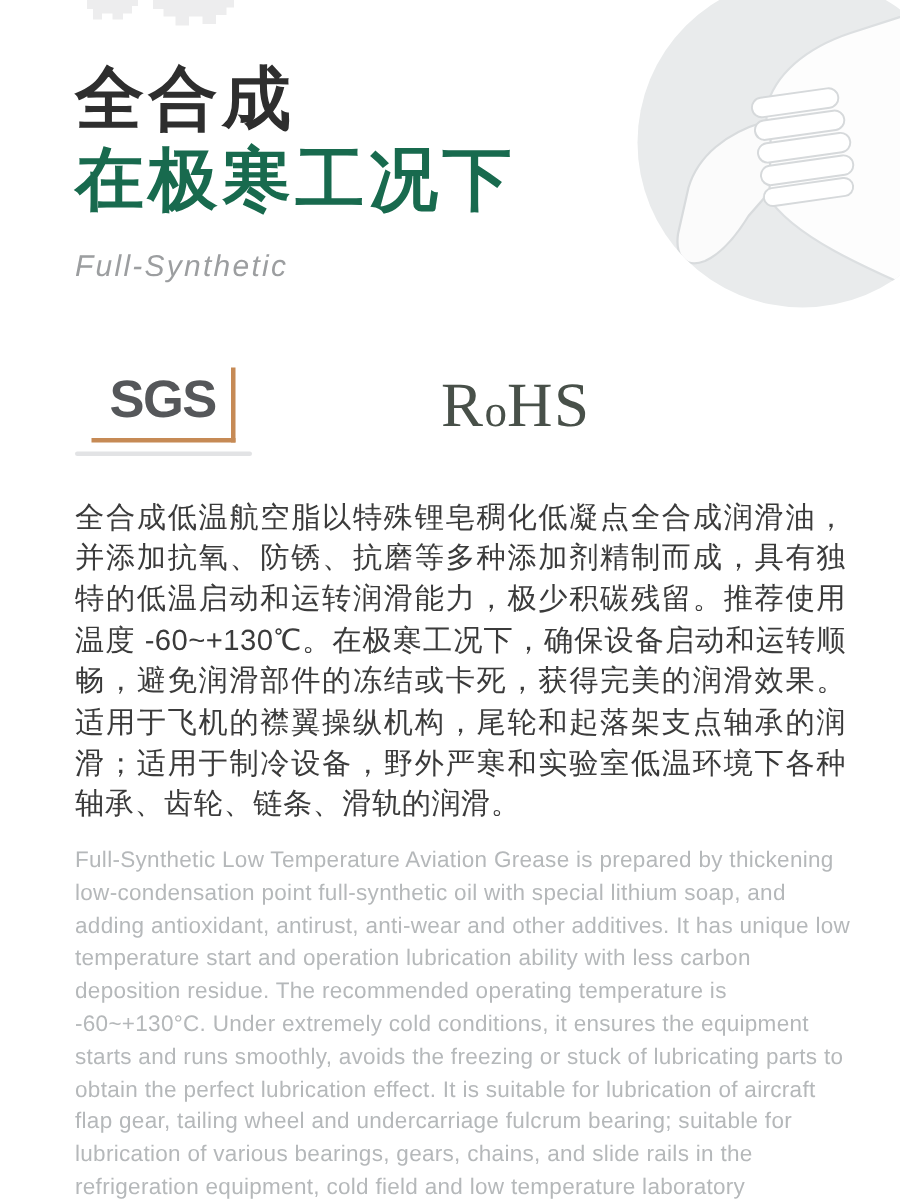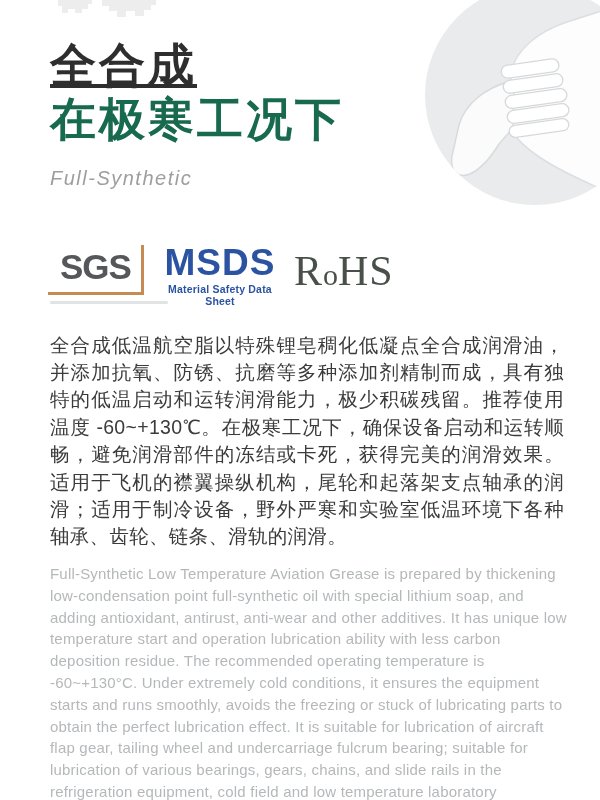--- a/index.html
+++ b/index.html
@@ -9,31 +9,31 @@
 
   
   .gears{position:absolute;left:56px;top:0;width:110px;height:24px;}
 
   
   .hero{position:absolute;left:415px;top:-22px;width:245px;height:245px;}
 
   
   .title-zh{position:absolute;left:50px;font-weight:700;font-size:46px;
             letter-spacing:3px;line-height:1;white-space:nowrap;}
-  .title-zh.l1{top:42px;color:#2e2e2e;text-decoration:underline;}
+  .title-zh.l1{top:42px;color:#2e2e2e;}
   .title-zh.l2{top:96px;color:#186a4e;}
 
   .subtitle{position:absolute;left:50px;font-style:italic;font-size:20px;
             color:#9c9ea0;letter-spacing:1.5px;white-space:nowrap;}
   .subtitle.l1{top:167px;text-align:right;}
   .subtitle.l2{top:195px;}
 
   
   .badges{position:absolute;left:48px;top:243px;width:330px;height:62px;}
-  .sgs{position:absolute;left:0;top:2px;width:96px;height:52px;text-align:right;}
+  .sgs{position:absolute;left:13px;top:2px;width:96px;height:52px;text-align:right;}
   .sgs .txt{position:absolute;left:12px;top:2px;font-size:35px;font-weight:700;
             letter-spacing:-1px;color:#55575a;font-family:"Liberation Sans",sans-serif;}
   .sgs .hline{position:absolute;left:0;bottom:2px;width:96px;height:3px;background:#c68a55;}
   .sgs .vline{position:absolute;right:0;top:0;width:3px;height:50px;background:#c68a55;}
   .sgs-fineprint{position:absolute;left:2px;top:58px;width:118px;height:3px;
                  background:#e2e3e5;border-radius:2px;}
   .msds{position:absolute;left:107px;top:0;width:130px;text-align:center;color:#2b53a2;}
   .msds .big{font-size:37px;font-weight:800;letter-spacing:1px;line-height:40px;}
   .msds .small{font-size:10.5px;font-weight:700;letter-spacing:.2px;margin-top:0px;}
   .rohs{position:absolute;left:246px;top:4px;width:84px;color:#485049;
@@ -88,24 +88,20 @@
   <div class="subtitle l1">Full-Synthetic</div>
 
   <div class="badges">
     <div class="sgs">
       <span class="txt">SGS</span>
       <span class="hline"></span>
       <span class="vline"></span>
     </div>
     <div class="sgs-fineprint"></div>
 
-    <div class="msds">
-      <div class="big">MSDS</div>
-      <div class="small">Material Safety Data Sheet</div>
-    </div>
 
     <div class="rohs">
       <span class="cap">R</span><span class="low">o</span><span class="cap">HS</span>
     </div>
   </div>
 
   <p class="desc-zh">全合成低温航空脂以特殊锂皂稠化低凝点全合成润滑油，并添加抗氧、防锈、抗磨等多种添加剂精制而成，具有独特的低温启动和运转润滑能力，极少积碳残留。推荐使用温度 -60~+130℃。在极寒工况下，确保设备启动和运转顺畅，避免润滑部件的冻结或卡死，获得完美的润滑效果。适用于飞机的襟翼操纵机构，尾轮和起落架支点轴承的润滑；适用于制冷设备，野外严寒和实验室低温环境下各种轴承、齿轮、链条、滑轨的润滑。</p>
 
   <p class="desc-en">Full-Synthetic Low Temperature Aviation Grease is prepared by thickening low-condensation point full-synthetic oil with special lithium soap, and adding antioxidant, antirust, anti-wear and other additives. It has unique low temperature start and operation lubrication ability with less carbon deposition residue. The recommended operating temperature is -60~+130°C. Under extremely cold conditions, it ensures the equipment starts and runs smoothly, avoids the freezing or stuck of lubricating parts to obtain the perfect lubrication effect. It is suitable for lubrication of aircraft flap gear, tailing wheel and undercarriage fulcrum bearing; suitable for lubrication of various bearings, gears, chains, and slide rails in the refrigeration equipment, cold field and low temperature laboratory environment.</p>
 

